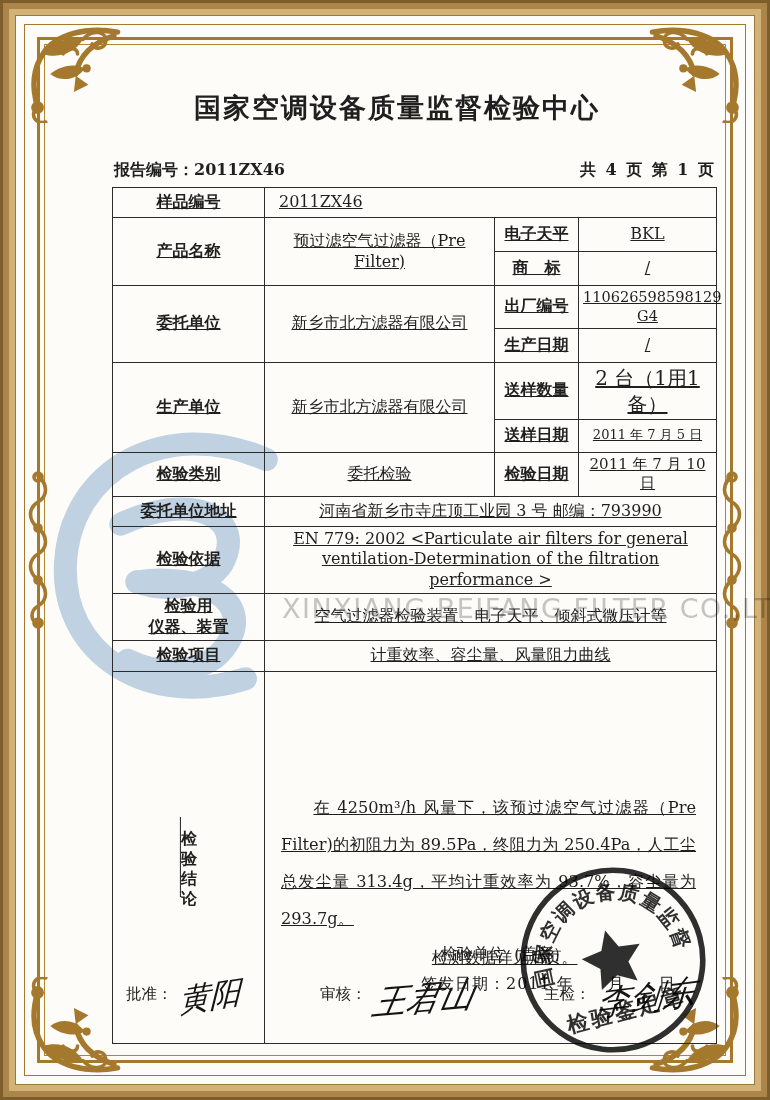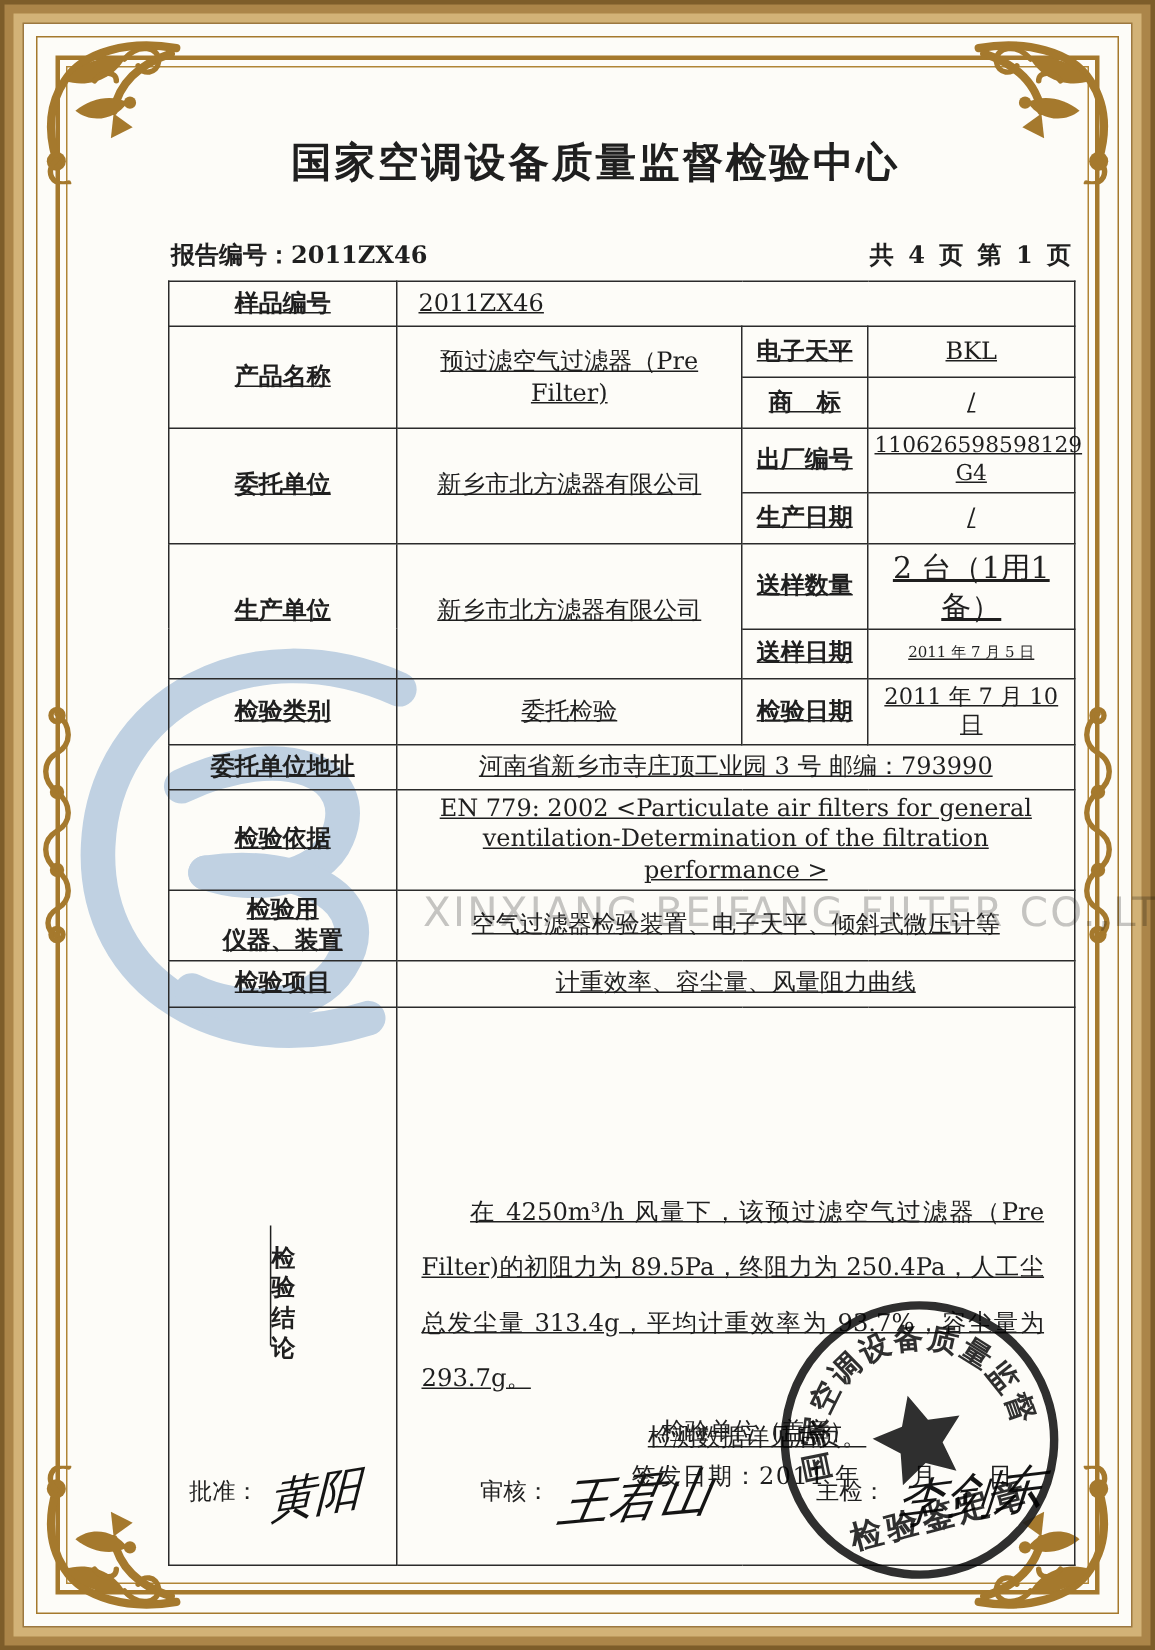--- a/index.html
+++ b/index.html
@@ -213,21 +213,21 @@
       <td class="val">/</td>
     </tr>
     <tr style="height:33px">
       <td class="lab" rowspan="2">生产单位</td>
       <td class="val" rowspan="2">新乡市北方滤器有限公司</td>
       <td class="lab">送样数量</td>
       <td class="val" style="font-size:20px">2 台（1用1备）</td>
     </tr>
     <tr style="height:33px">
       <td class="lab">送样日期</td>
-      <td class="val" style="font-size:10px">2011 年 7 月 5 日</td>
+      <td class="val" style="font-size:13px">2011 年 7 月 5 日</td>
     </tr>
     <tr style="height:31px">
       <td class="lab">检验类别</td>
       <td class="val">委托检验</td>
       <td class="lab">检验日期</td>
       <td class="val" style="font-size:15px">2011 年 7 月 10 日</td>
     </tr>
     <tr style="height:30px">
       <td class="lab-sm">委托单位地址</td>
       <td class="val" colspan="3">河南省新乡市寺庄顶工业园 3 号  邮编：793990</td>

